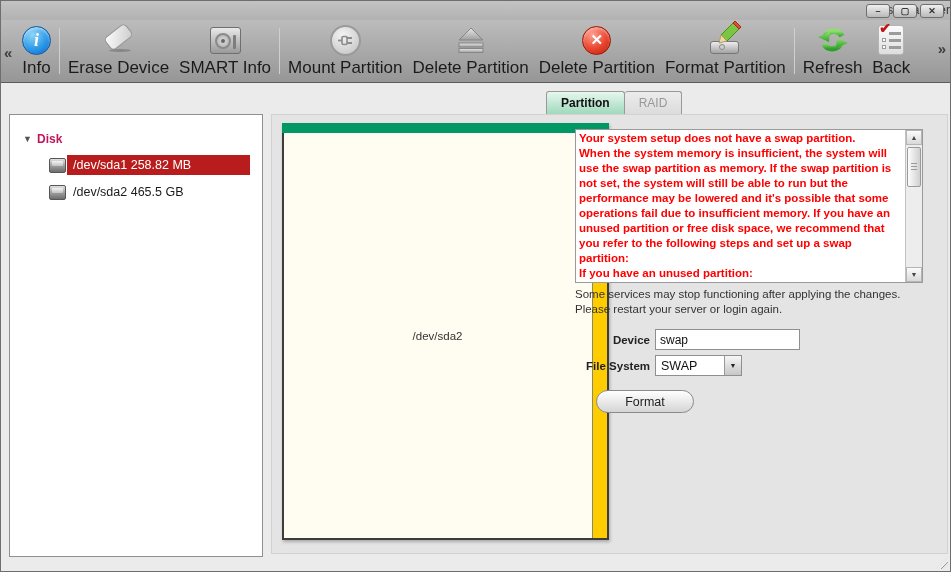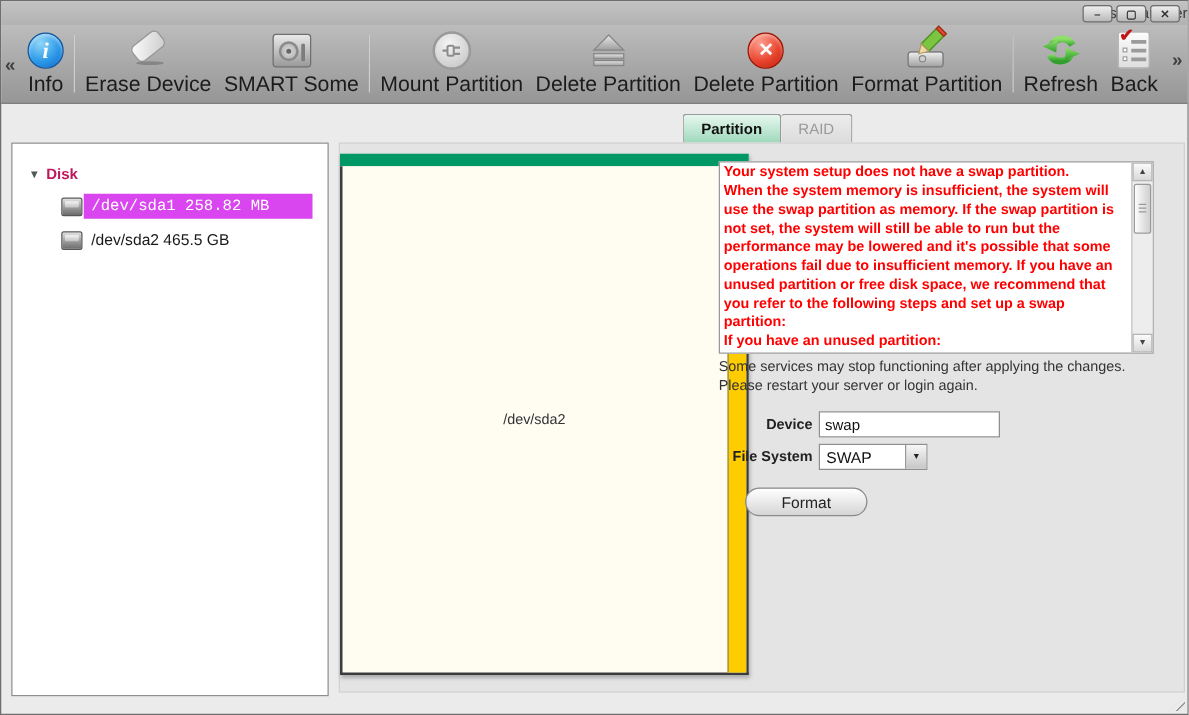--- a/index.html
+++ b/index.html
@@ -140,30 +140,30 @@
     position: relative; width: 17px; height: 15px; border-radius: 2px; flex: 0 0 auto;
     background: linear-gradient(#e2e2e2 0%, #9a9a9a 55%, #6d6d6d 100%);
     border: 1px solid #565656; margin-right: 1px;
   }
   .disk-ico::after {
     content: ""; position: absolute; top: 2px; left: 2px; right: 2px; height: 5px;
     background: linear-gradient(#f4f4f4, #c2c2c2); border-radius: 1px;
   }
   .tree-item .item-label { padding: 3px 6px; font-size: 12.5px; color: #1a1a1a; white-space: nowrap; }
   .tree-item.selected .item-label {
-    background: #d946ef; color: #fff; flex: 1; margin-right: 12px; font-family: Liberation Mono, monospace;
+    background: #b91c1c; color: #fff; flex: 1; margin-right: 12px;
   }
 
   
   .right-panel {
     position: absolute; top: 113px; left: 270px; width: 677px; height: 440px;
     background: #e4e4e4; border: 1px solid #d2d2d2;
   }
   .part-block {
-    position: absolute; top: 8px; left: 0; width: 327px; height: 417px;
+    position: absolute; top: 8px; left: 10px; width: 327px; height: 417px;
     box-shadow: 1px 2px 3px rgba(0,0,0,.25);
   }
   .part-topbar { height: 10px; background: #009966; }
   .part-body {
     position: relative; height: 407px; background: #fffdf2;
     border-left: 2px solid #3c3c3c; border-right: 2px solid #3c3c3c; border-bottom: 2px solid #3c3c3c;
   }
   .part-yellow { position: absolute; top: 0; right: 0; width: 15px; height: 100%; background: #ffcc00; border-left: 1px solid #8a8a66; }
   .part-name {
     position: absolute; top: 50%; left: 0; width: calc(100% - 16px); transform: translateY(-50%);
@@ -275,21 +275,21 @@
     </div>
 
     <div class="tool">
       <div class="icon-box">
         <div class="icon-hdd">
             <div class="platter"></div>
             <div class="spindle"></div>
             <div class="arm"></div>
           </div>
       </div>
-      <div class="tool-label">SMART Some</div>
+      <div class="tool-label">SMART Info</div>
     </div>
 
     <div class="tb-sep"></div>
 
     <div class="tool">
       <div class="icon-box">
         <div class="icon-plug">
           <svg width="19" height="19" viewBox="0 0 19 19">
             <path d="M2 9.5 H6" stroke="#8d8d8d" stroke-width="1.8" fill="none"></path>
             <rect x="6" y="5.5" width="5" height="8" rx="1.2" fill="none" stroke="#8d8d8d" stroke-width="1.6"></rect>

